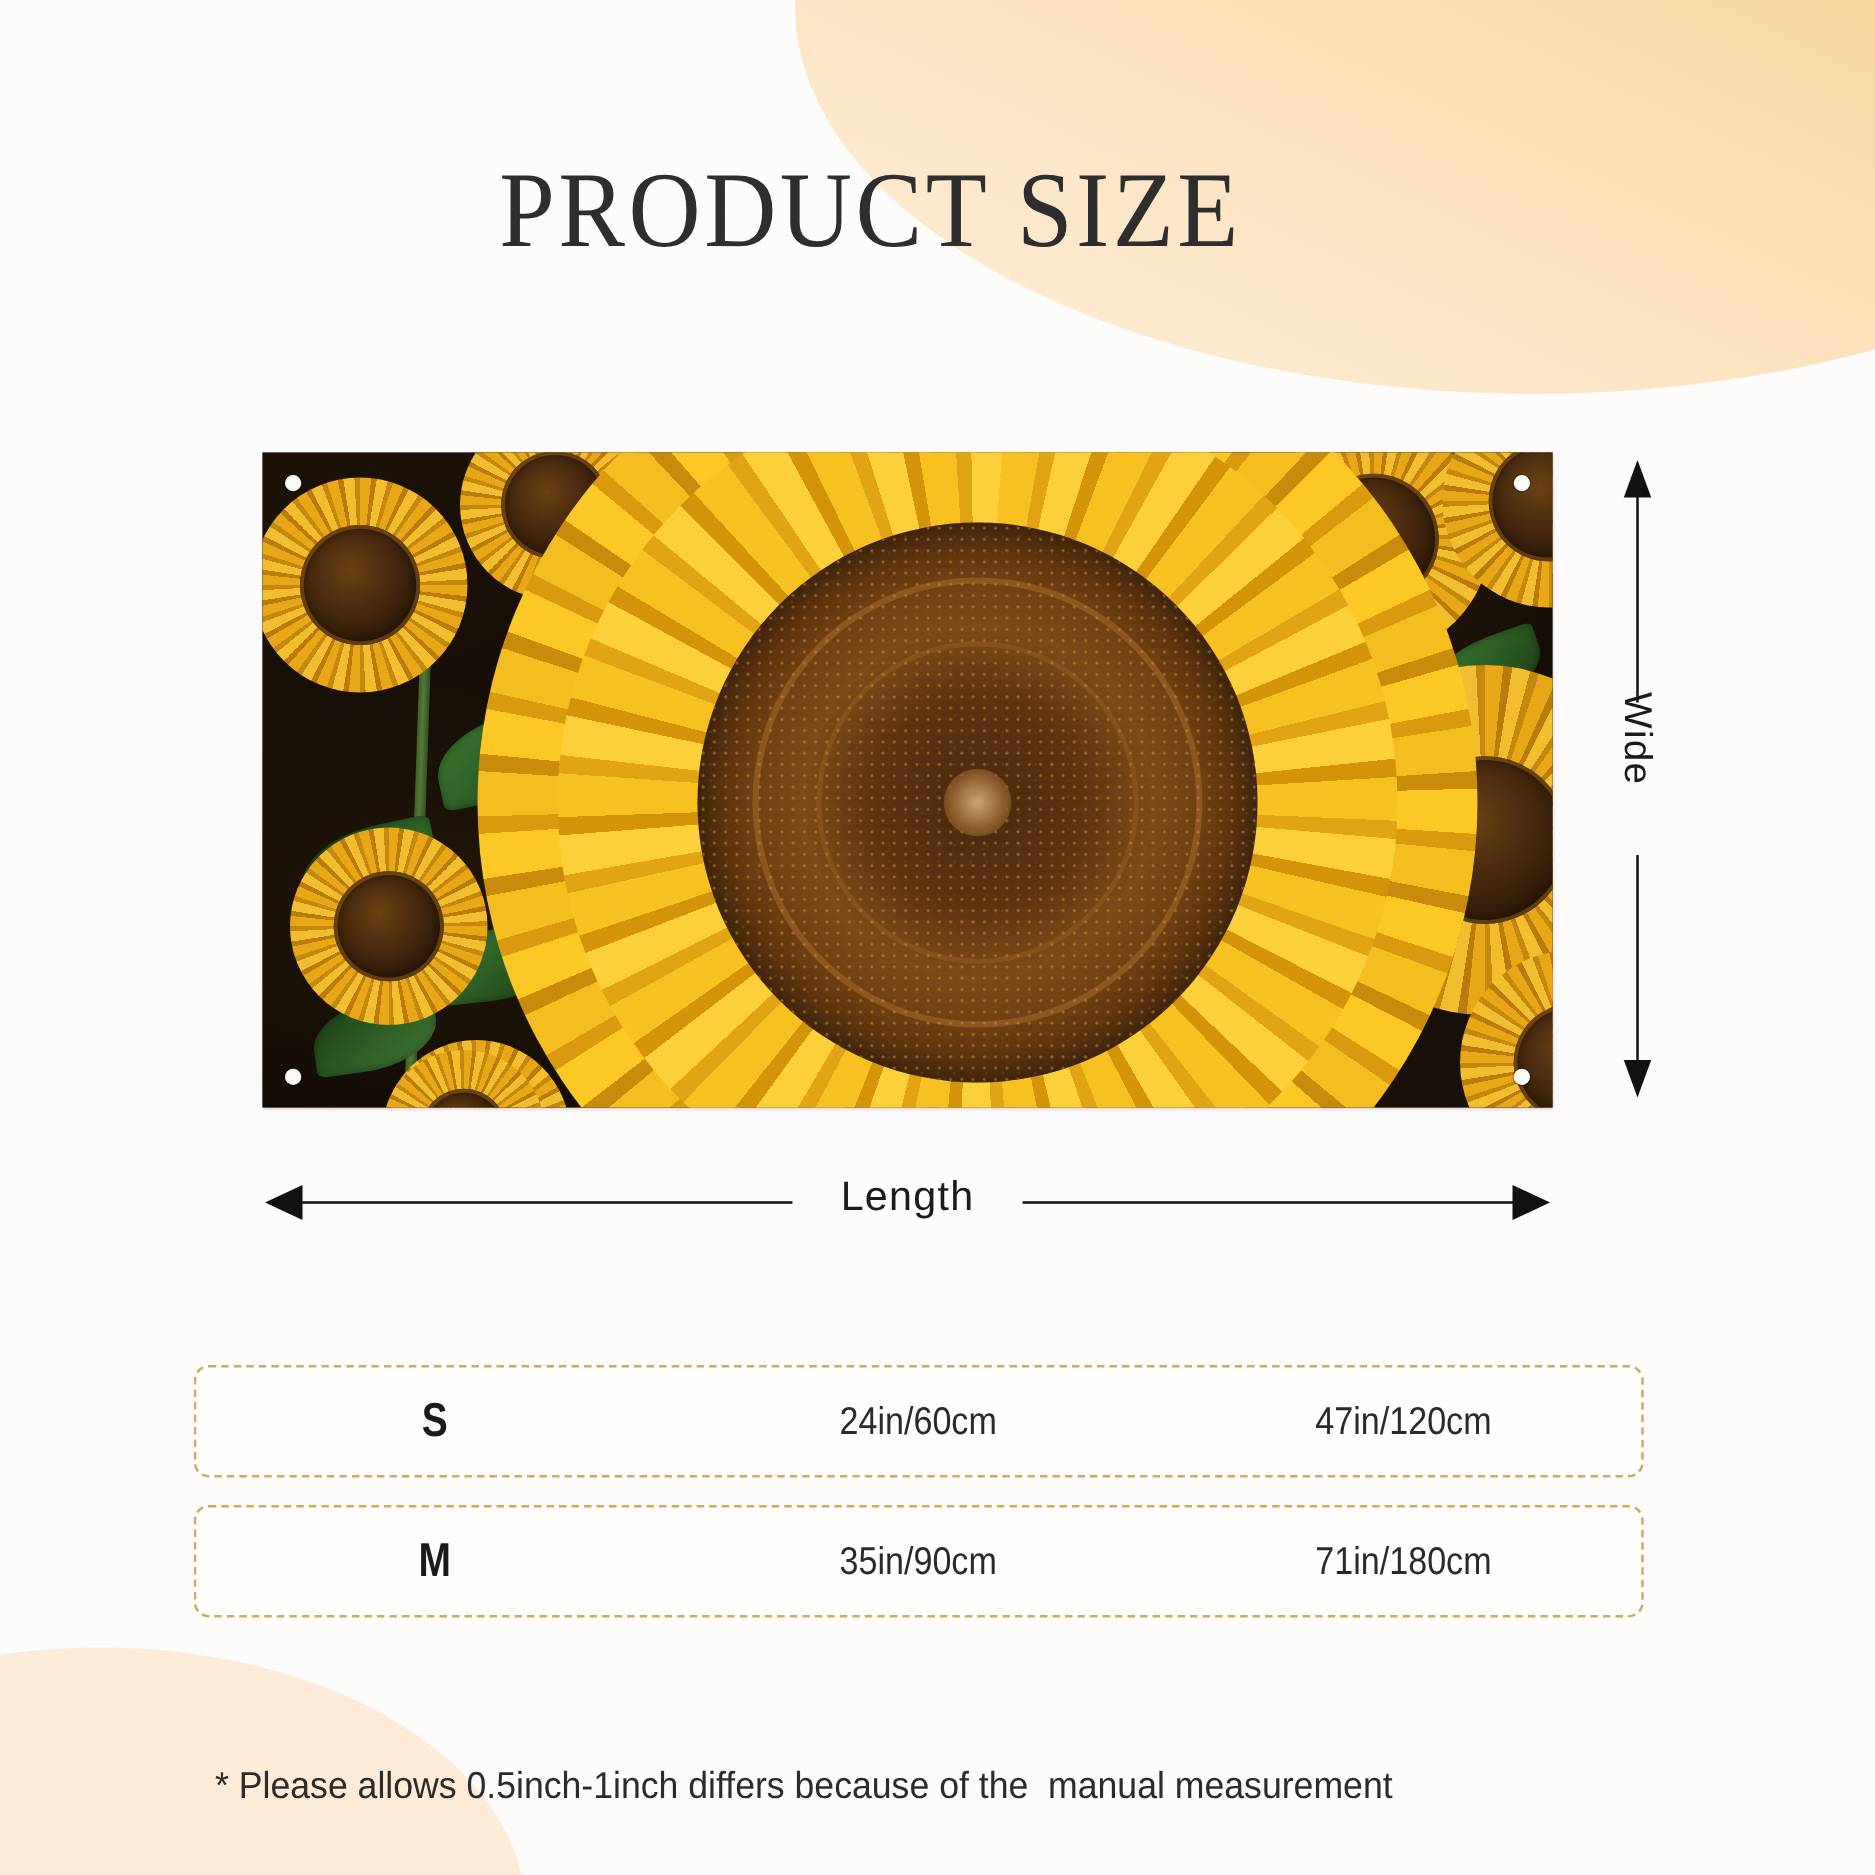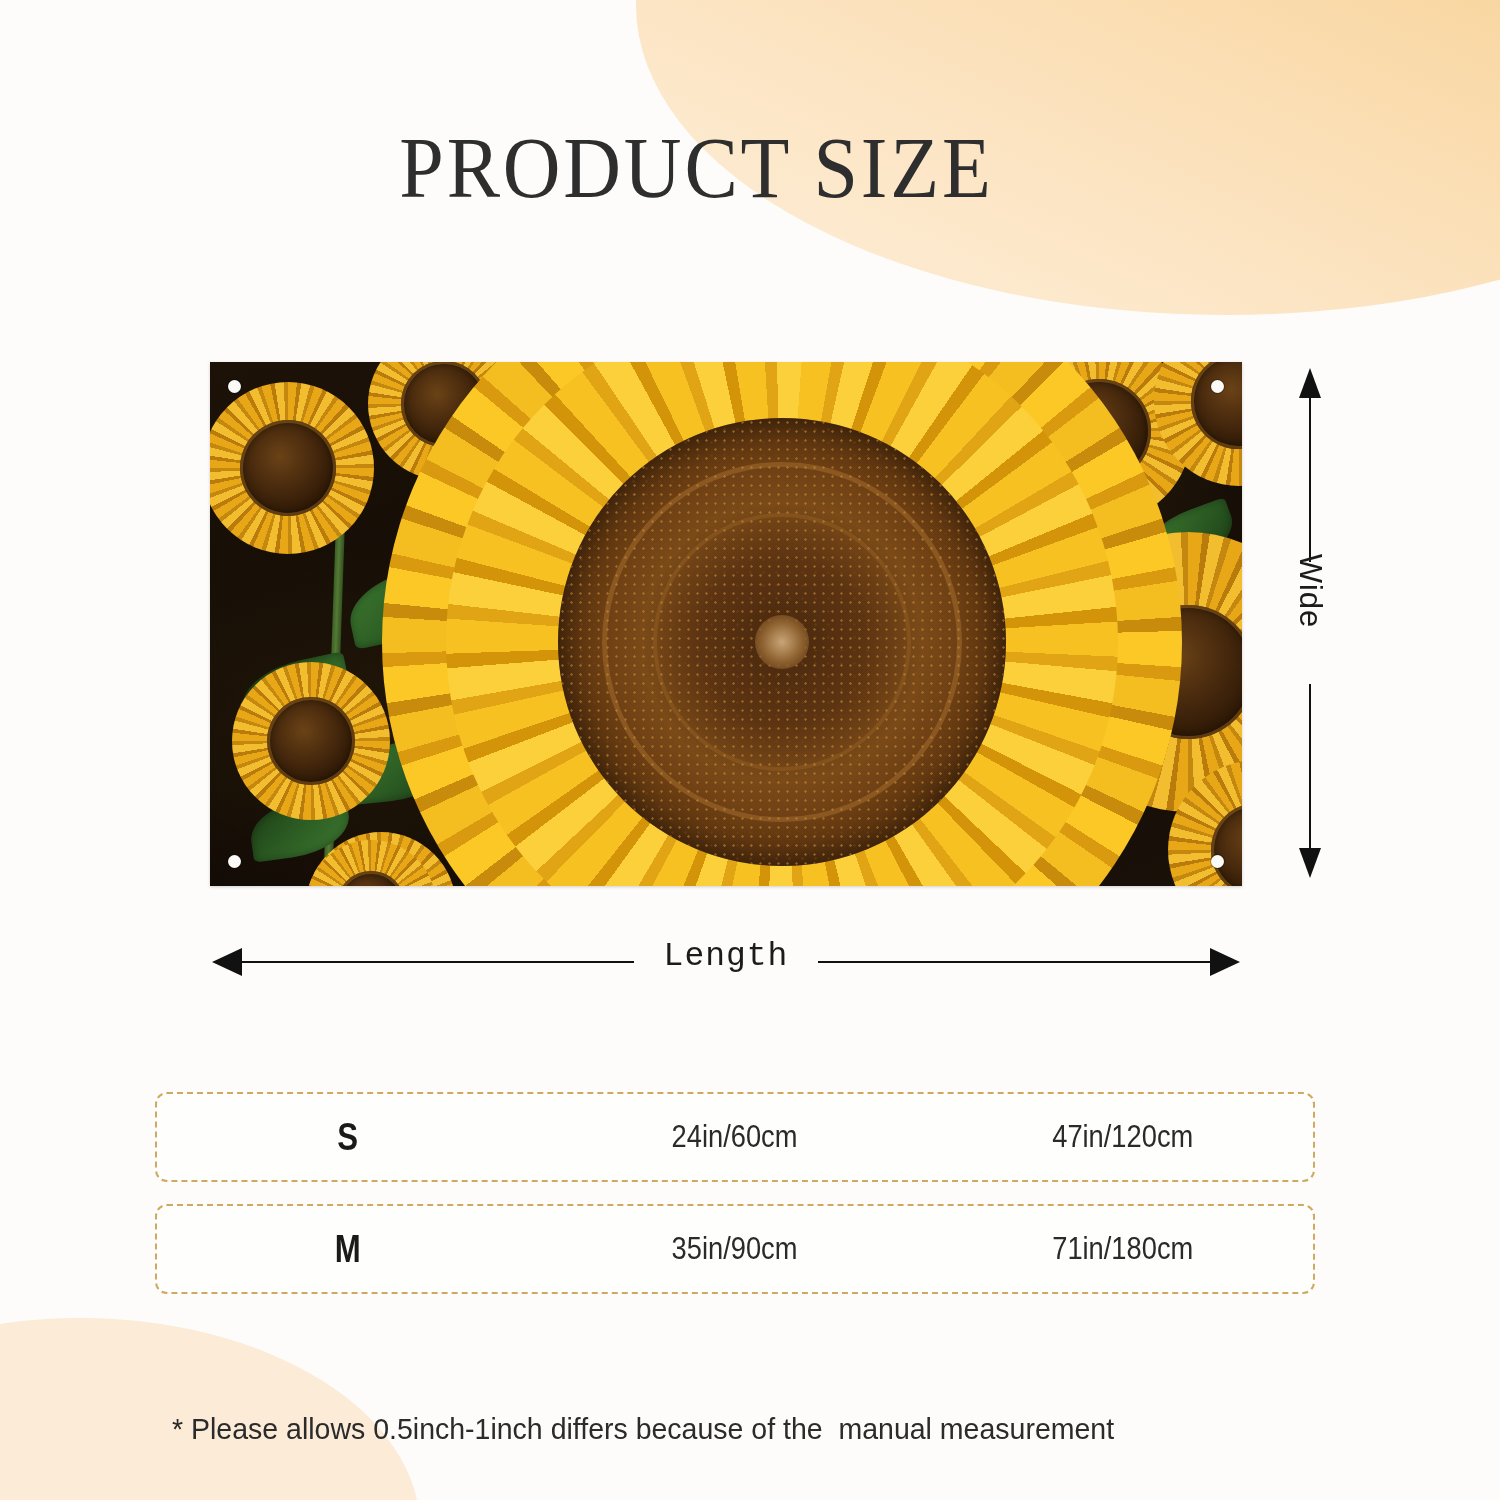--- a/index.html
+++ b/index.html
@@ -249,21 +249,20 @@
     letter-spacing: 1px;
     transform: rotate(90deg);
   }
 
   #length-arrow {
     position: absolute;
     left: 212px;
     top: 930px;
     width: 1028px;
     height: 66px;
-    font-family: Liberation Mono, monospace;
   }
   #length-arrow .hline {
     position: absolute;
     top: 31px;
     height: 2px;
     background: #111;
   }
   #length-arrow .hline.left { left: 26px; width: 396px; }
   #length-arrow .hline.right { right: 26px; width: 396px; }
   #length-arrow .head {

